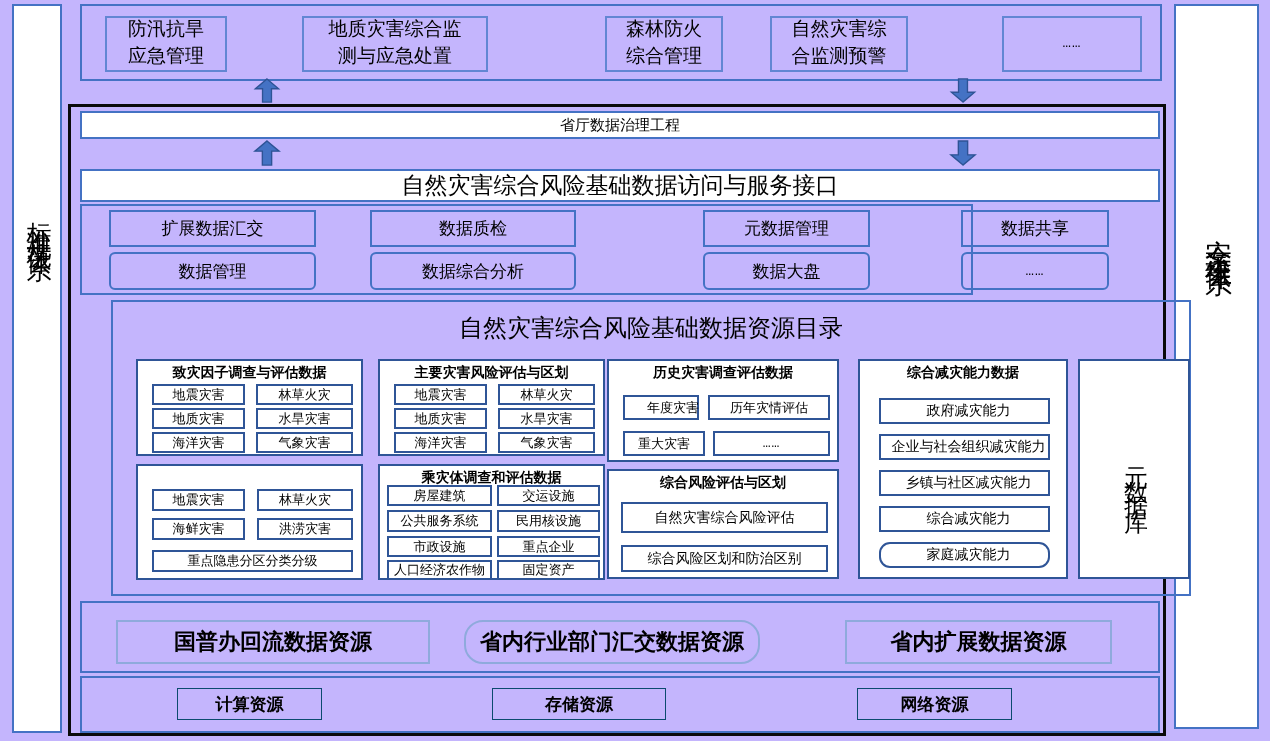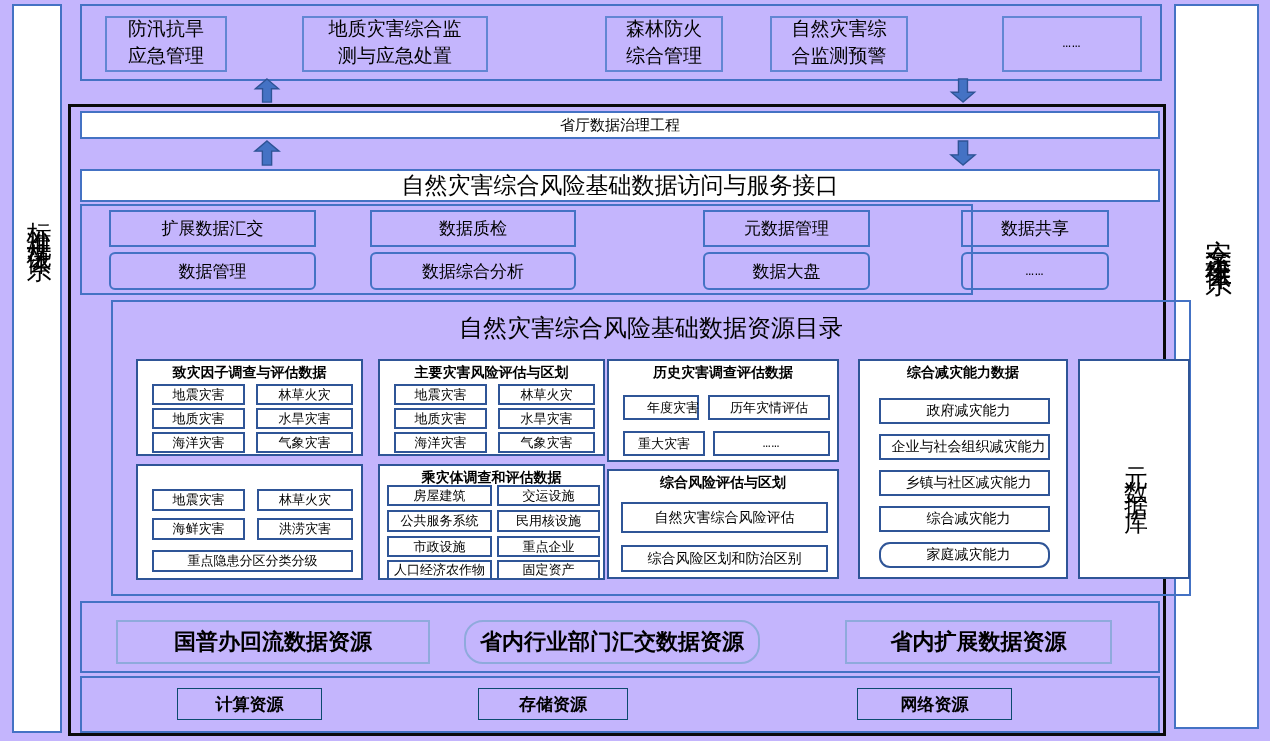--- a/index.html
+++ b/index.html
@@ -70,21 +70,21 @@
   .meta-text{writing-mode:vertical-rl;text-orientation:upright;font-size:24px;letter-spacing:14px;padding-top:14px;}
   
   .ds-row{left:80px;top:601px;width:1080px;height:72px;border:2px solid #4472C4;}
   .dsbox{position:absolute;box-sizing:border-box;top:17px;height:44px;border:2px solid #8FAADC;
          display:flex;align-items:center;justify-content:center;font-size:22px;font-weight:bold;}
   .ds0{left:34px;width:314px;} .ds1{left:382px;width:296px;border-radius:19px;} .ds2{left:763px;width:267px;}
   
   .infra-row{left:80px;top:676px;width:1080px;height:57px;border:2px solid #4472C4;}
   .ibox{position:absolute;box-sizing:border-box;top:10px;height:32px;border:1px solid #0c4a6e;
         display:flex;align-items:center;justify-content:center;font-size:17px;font-weight:bold;}
-  .i0{left:95px;width:145px;} .i1b{left:396px;width:150px;} .i2b{left:775px;width:155px;}
+  .i0{left:95px;width:145px;} .i1b{left:410px;width:174px;} .i2b{left:775px;width:155px;}
 </style>
 </head>
 <body>
 
 <div class="page">
 
   <div class="abs vbar left-bar">
     <div class="vtext">标准规范体系</div>
   </div>
 

